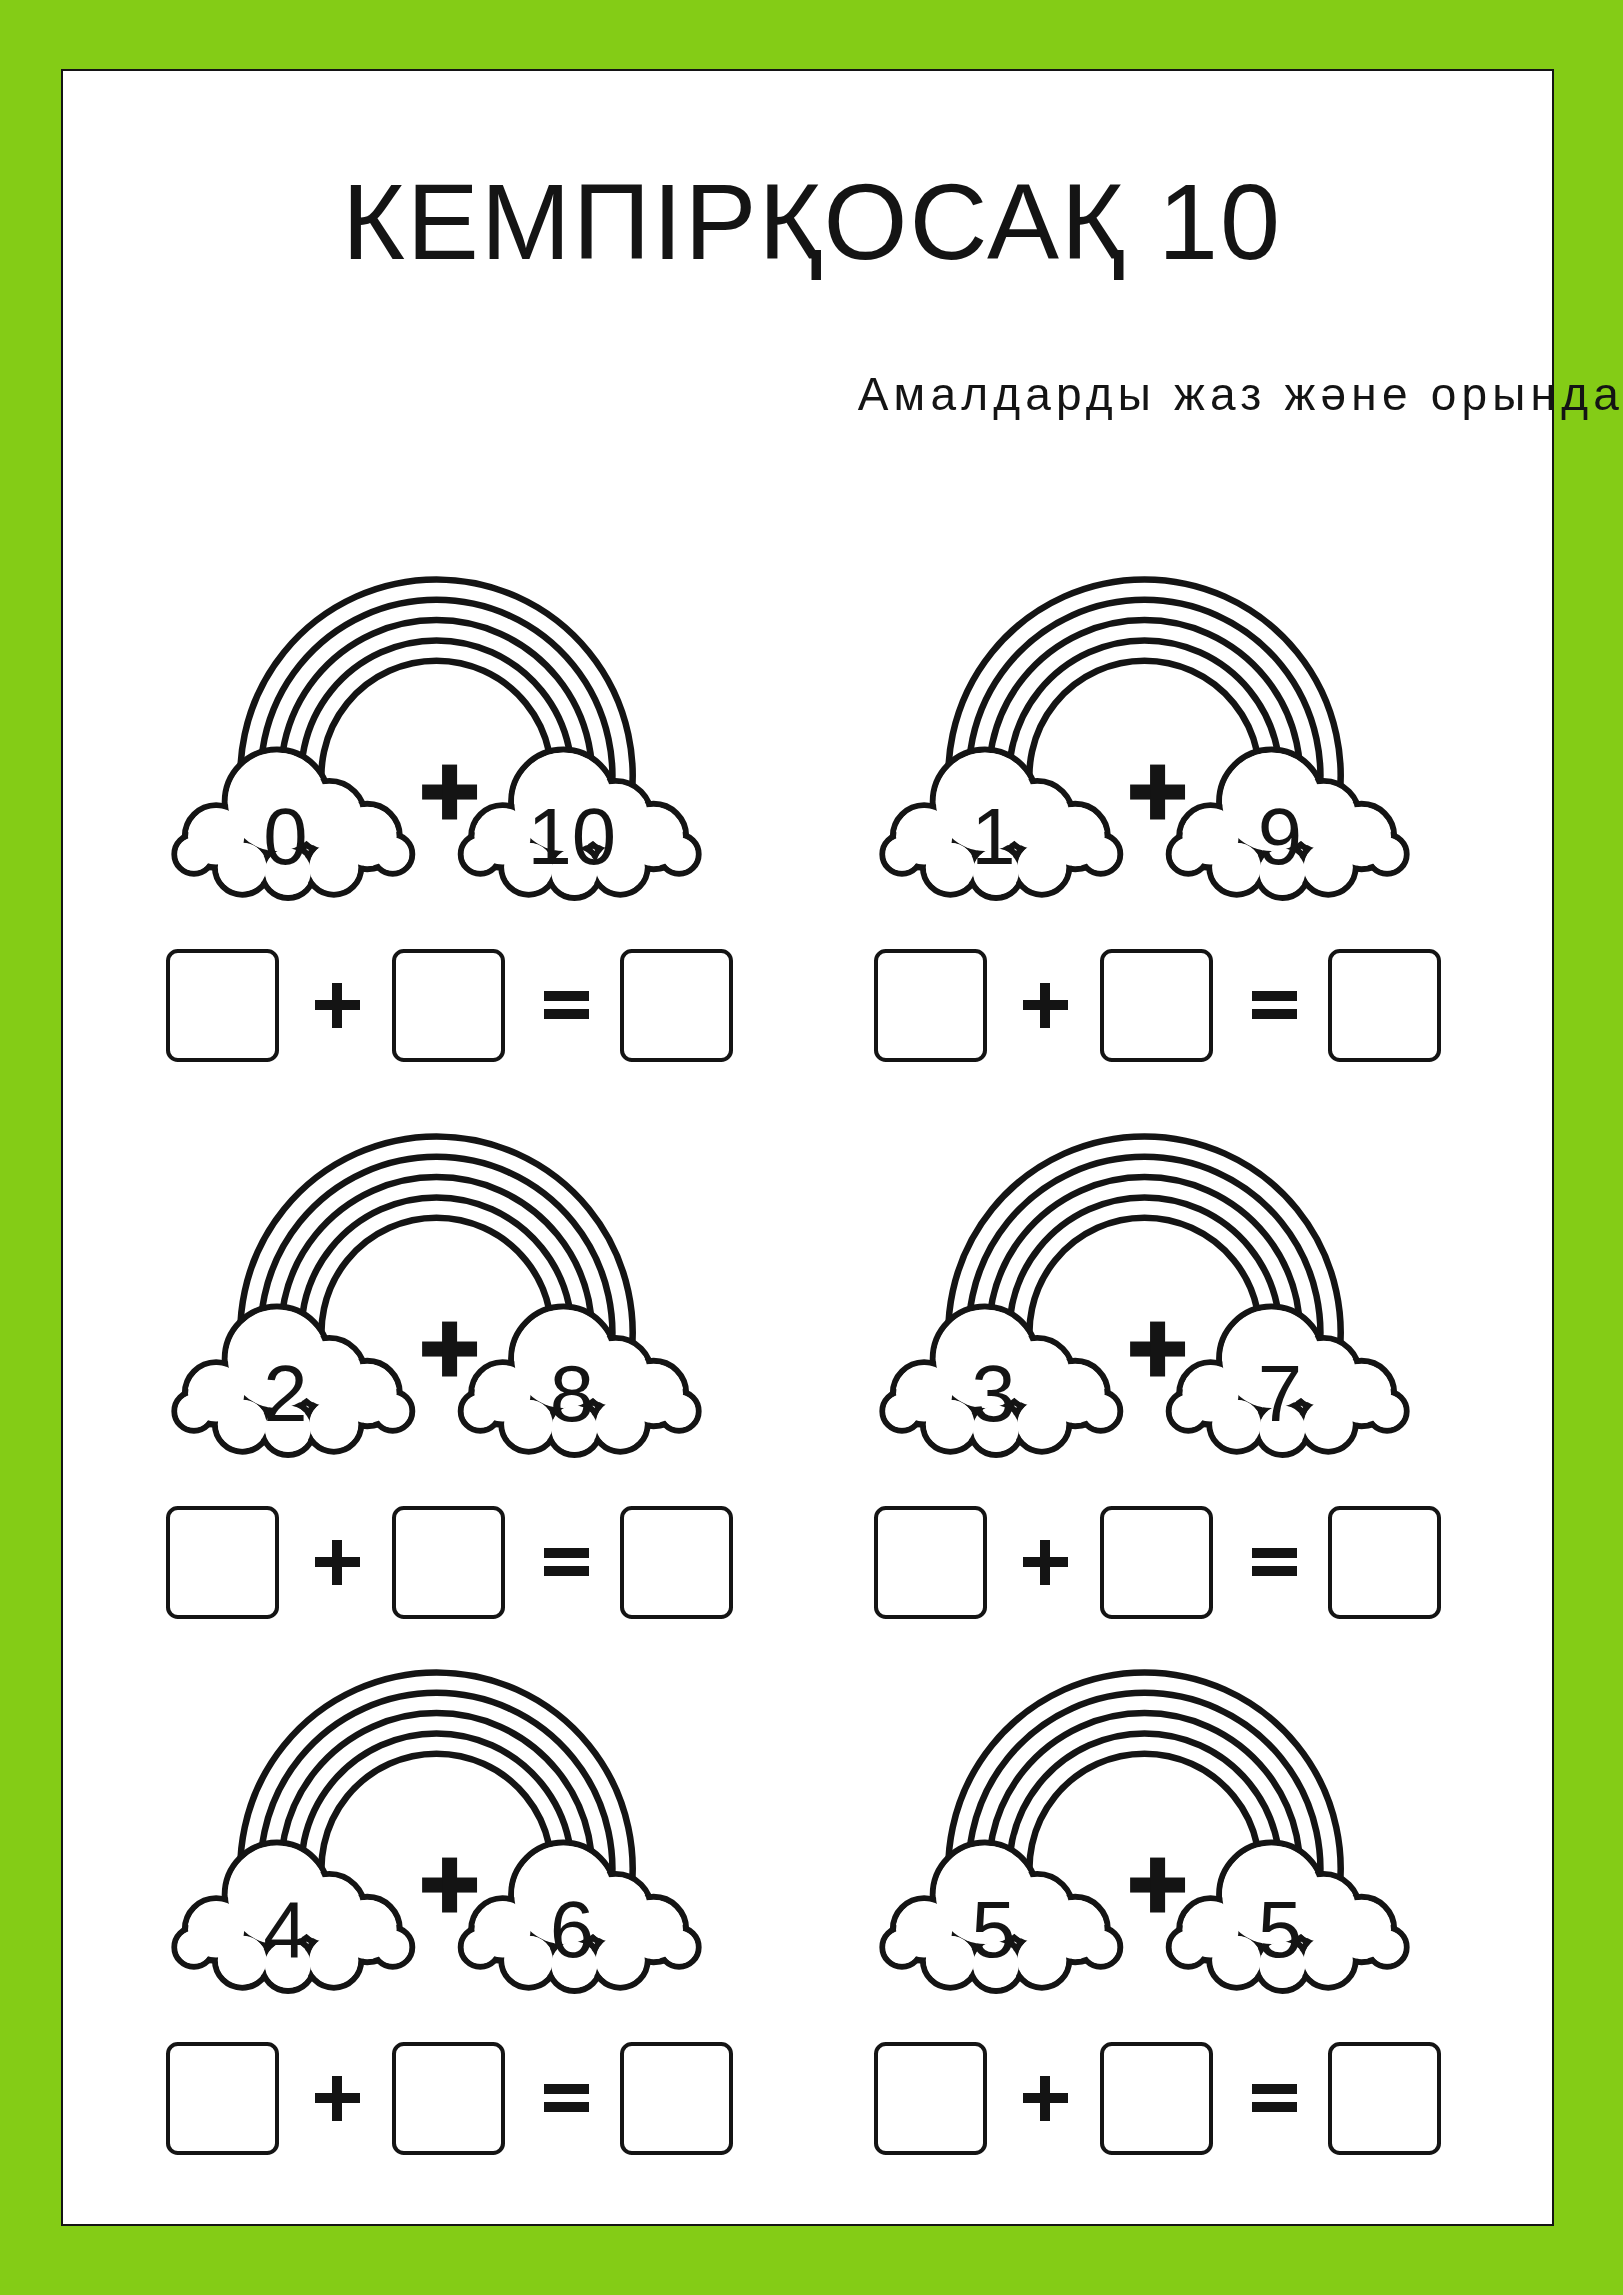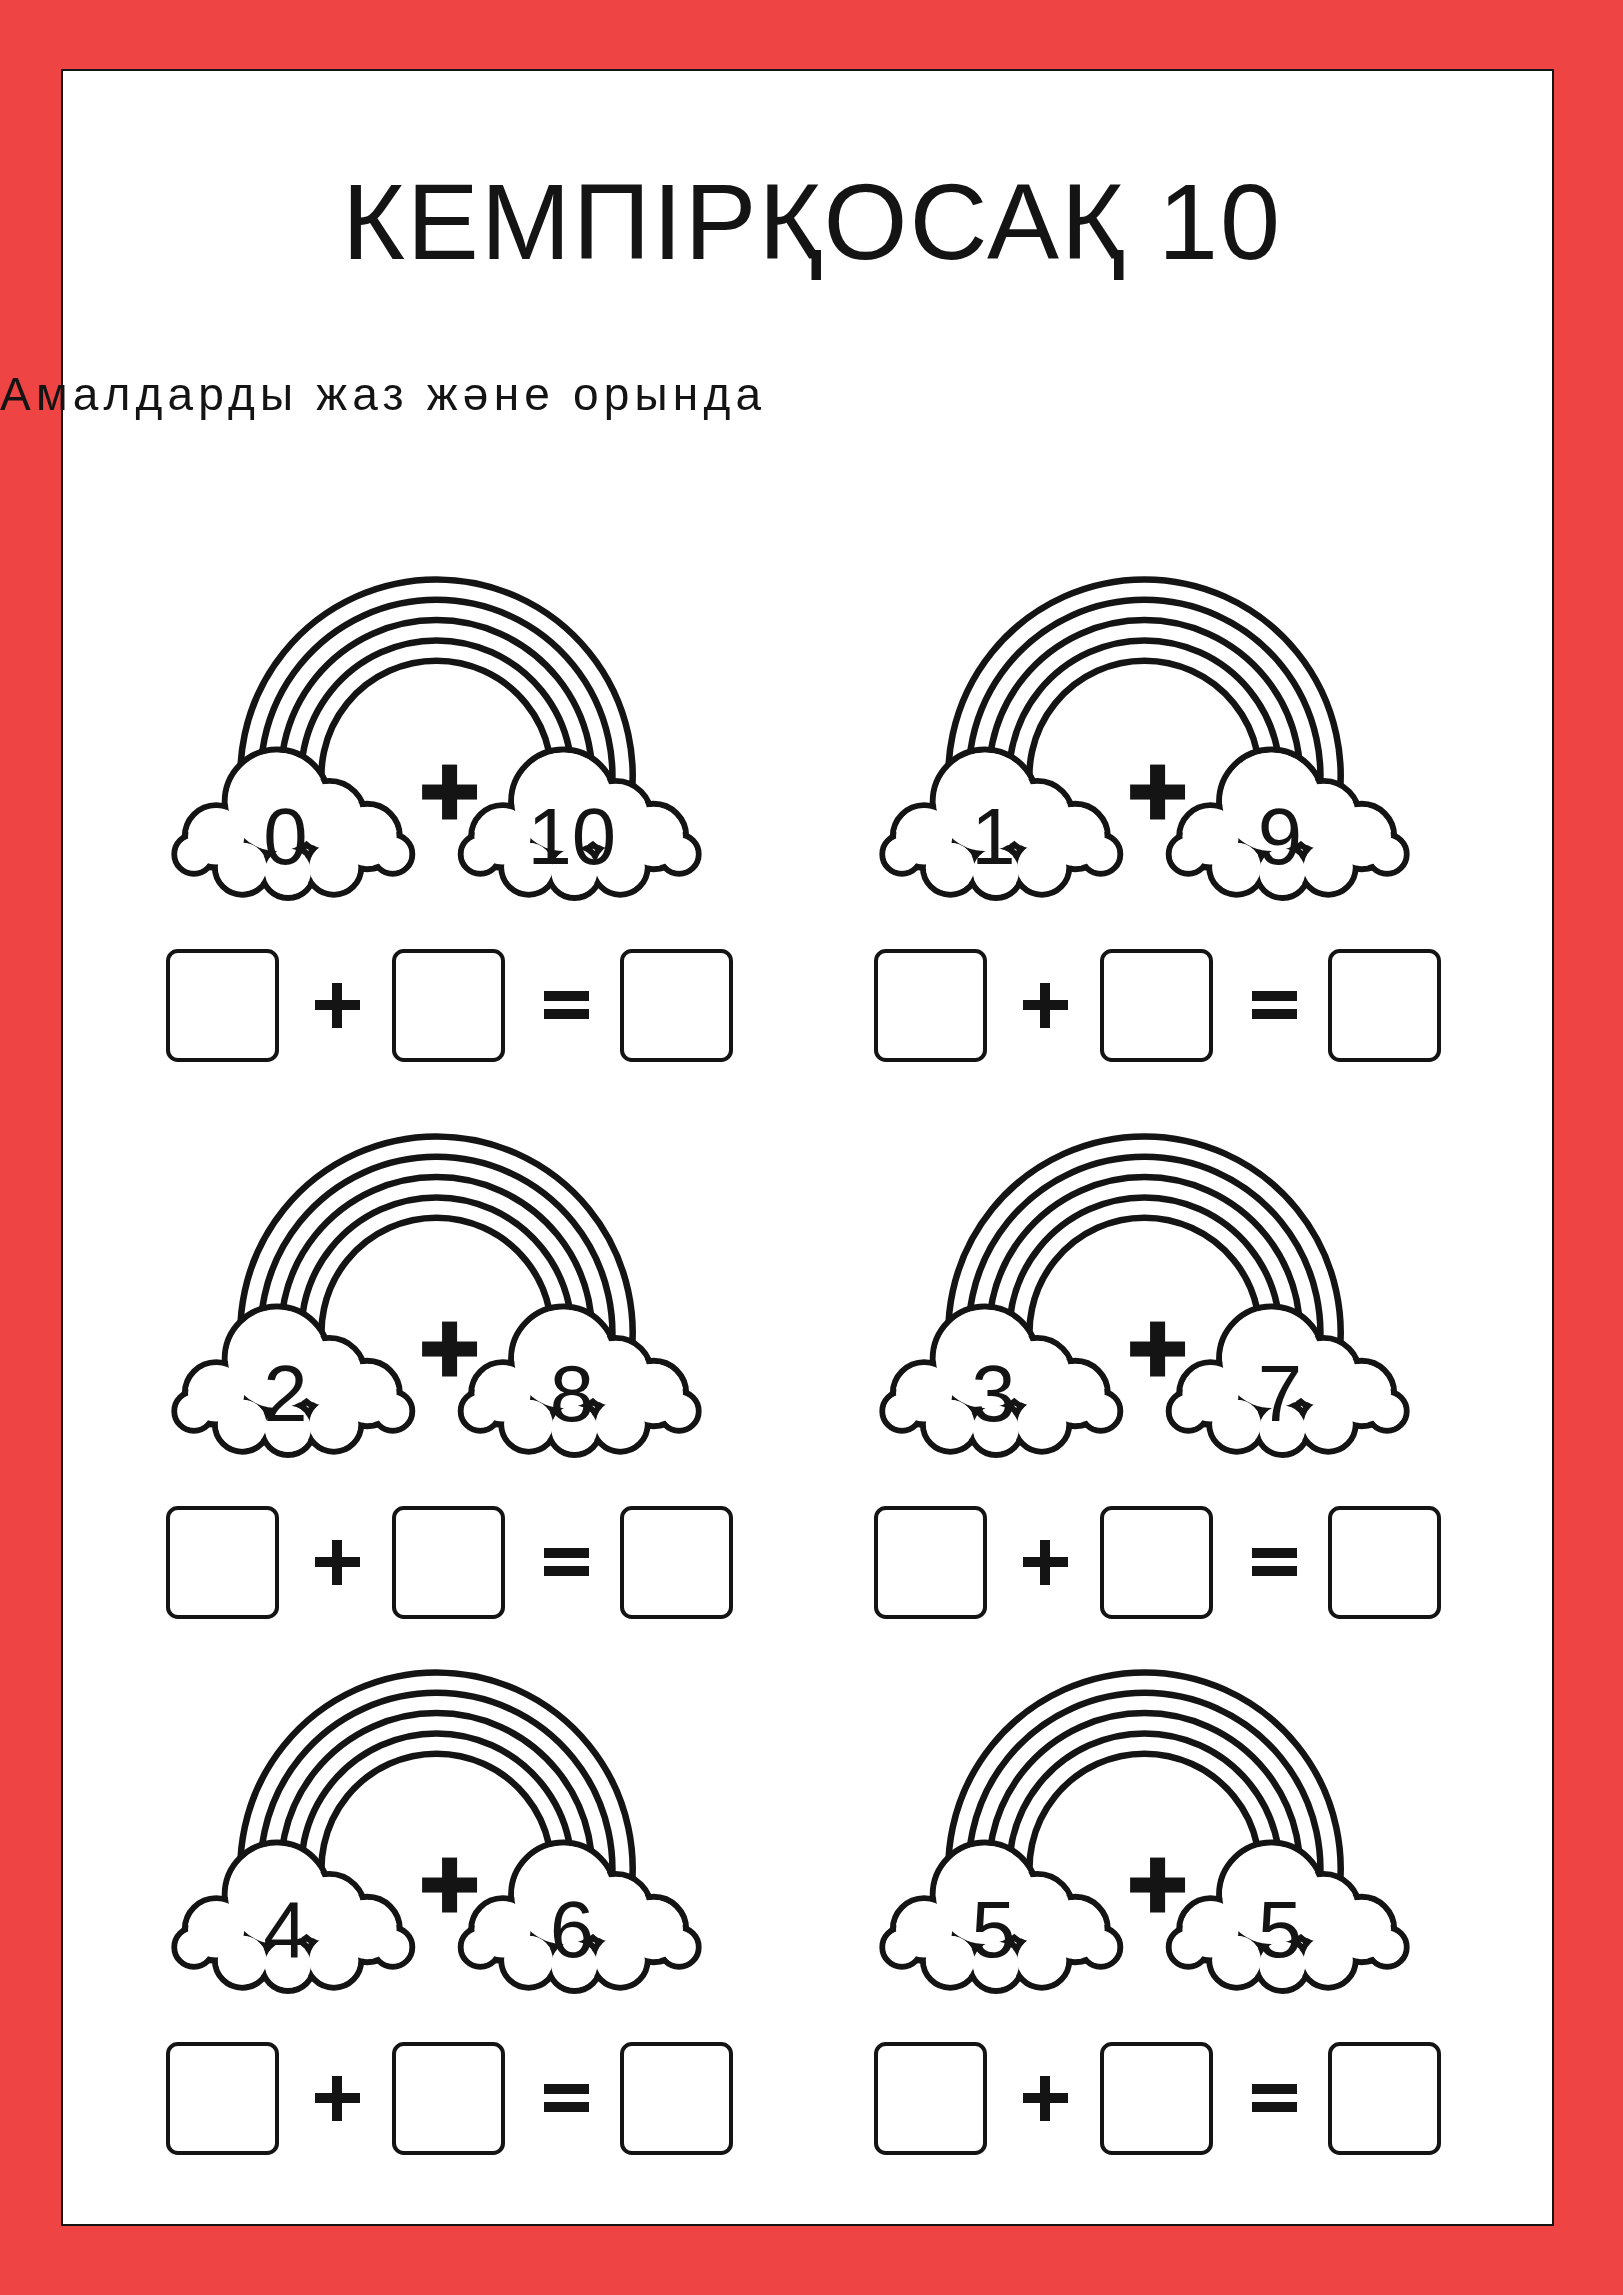--- a/index.html
+++ b/index.html
@@ -1,30 +1,30 @@
 <!DOCTYPE html>
 <html style="--ink: #141414;font-size:10.5px"><head>
 <meta charset="utf-8">
 <style>
   html,body{margin:0;padding:0;background:#e8e8e8;}
   .sheet{
-    position:relative;width:1624px;height:2295px;background:#ef4444;
+    position:relative;width:1624px;height:2295px;background:#84cc16;
     font-family:"Liberation Sans","DejaVu Sans",sans-serif;color:var(--ink,#141414);
     overflow:hidden;
   }
   .frame{
     position:absolute;left:61px;top:69px;width:1493px;height:2157px;
     border:2.6px solid var(--ink,#141414);box-sizing:border-box;background:#fff;
   }
   .title{
     position:absolute;left:0;right:0;top:168px;text-align:center;
     font-size:108px;line-height:1;letter-spacing:2px;white-space:nowrap;
   }
   .subtitle{
-    position:absolute;left:0;right:0;top:371px;text-align:left;
+    position:absolute;left:0;right:0;top:371px;text-align:right;
     font-size:46px;line-height:1;letter-spacing:5.2px;white-space:nowrap;
   }
   .group{position:absolute;width:661px;height:497px;}
   .group svg.rbsvg{position:absolute;left:0;top:0;}
   .rb{fill:none;stroke:var(--ink,#141414);stroke-width:10;}
   .cb{fill:#fff;stroke:var(--ink,#141414);stroke-width:9;}
   .cc{fill:#fff;stroke:none;}
   .digit{
     font-family:"Liberation Sans","DejaVu Sans",sans-serif;
     font-size:122px;text-anchor:middle;fill:var(--ink,#141414);

